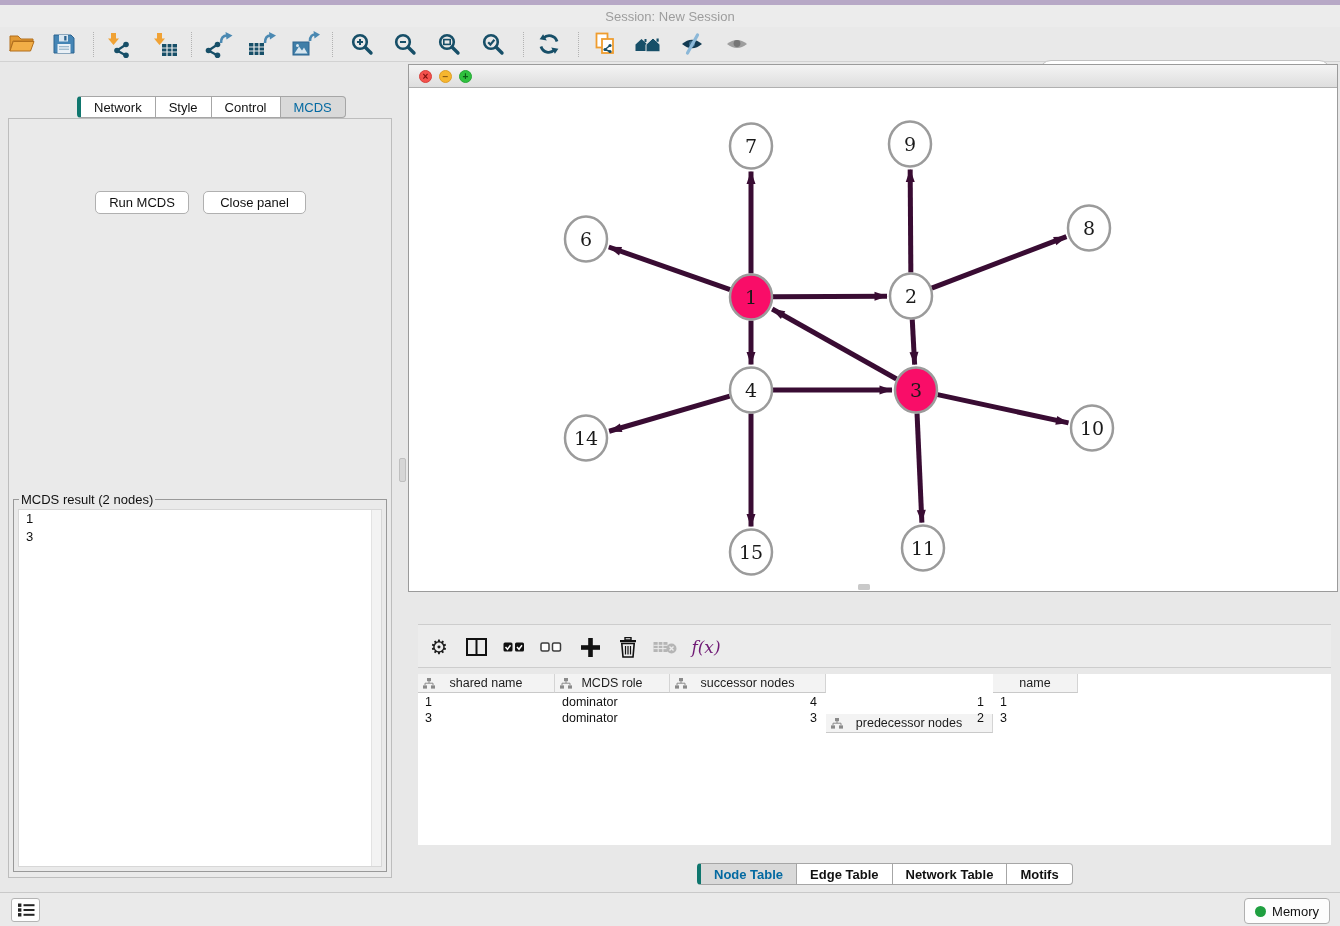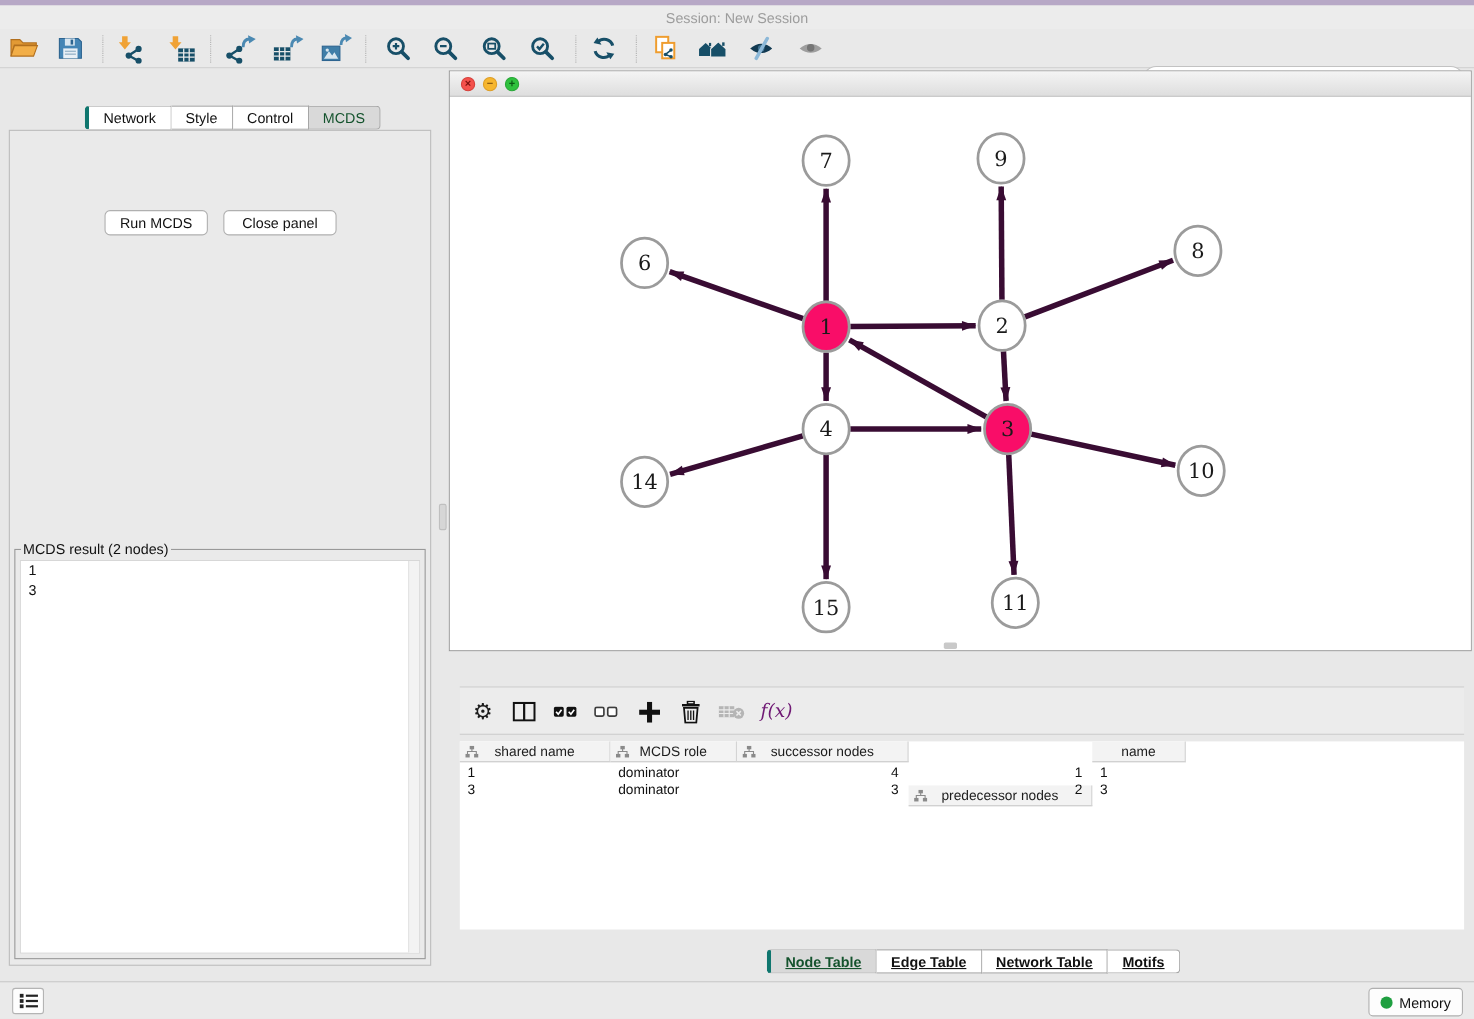--- a/index.html
+++ b/index.html
@@ -18,21 +18,21 @@
 
   
   .cp-header { position:absolute; left:0; top:68px; width:400px; height:26px; }
   .cp-title { position:absolute; left:14px; top:5px; color:#2e2e2e; font-size:13px; }
   .float-btn { position:absolute; width:12px; height:12px; border:1.5px solid #1d1d1d; top:7px; }
   .close-btn { position:absolute; width:14px; height:14px; top:6px; }
   .seg { position:absolute; display:flex; }
   .seg .seg-tab { background:#fff; border:1px solid #a6a6a6; border-left:none; height:22px; padding:0 13px; display:flex; align-items:center; font-size:13px; font-weight:500; color:#111; }
   .seg .seg-tab:first-child { border-left:4px solid #0f766e; border-radius:4px 0 0 4px; }
   .seg .seg-tab:last-child { border-radius:0 4px 4px 0; }
-  .seg .seg-tab.sel { background:#d9d9d9; color:#14532d; }
+  .seg .seg-tab.sel { background:#d9d9d9; color:#0369a1; }
   #cp-tabs { left:77px; top:96px; }
   .cp-box { position:absolute; left:8px; top:118px; width:384px; height:760px; border:1px solid #bdbdbd; background:#eaeaea; }
   .opt-label { position:absolute; left:0; top:137px; width:400px; text-align:center; color:#1a1a1a; }
   .cp-select { position:absolute; left:45px; top:158px; width:310px; height:23px; background:#fff; border:1px solid #adadad; border-radius:5px; display:flex; align-items:center; padding:0 8px; color:#111; }
   .cp-select .spacer { flex:1; }
   .btn { position:absolute; height:23px; background:#fff; border:1px solid #b0b0b0; border-radius:5px; display:flex; align-items:center; justify-content:center; font-size:13px; color:#111; }
   .mcds-fieldset { position:absolute; left:13px; top:492px; width:374px; height:380px; border:1px solid #999; background:#eaeaea; }
   .mcds-fieldset legend { font-size:13px; color:#111; margin-left:5px; padding:0 2px; }
   .result-box { position:absolute; left:4px; right:4px; top:2px; bottom:4px; background:#fff; border:1px solid #d7d7d7; }
   .result-box .line { padding:1px 7px; font-size:13px; color:#111; line-height:16px; }
@@ -54,21 +54,21 @@
   .tbl { position:absolute; left:418px; top:674px; width:913px; height:171px; background:#fff; }
   .thead { position:absolute; left:0; top:0; height:19px; display:flex; }
   .th { height:19px; background:#f3f3f3; border-right:1px solid #d4d4d4; border-bottom:1px solid #c9c9c9; display:flex; align-items:center; justify-content:center; font-size:12.5px; color:#1c1c1c; position:relative; }
   .th svg.tree-ic { position:absolute; left:5px; top:4px; }
   .tbody { position:absolute; left:0; top:20px; }
   .tr { display:flex; height:16px; }
   .td { font-size:12.5px; color:#111; line-height:16px; }
   .td.left { text-align:left; padding-left:7px; }
   .td.right { text-align:right; padding-right:9px; }
   #tp-tabs { left:697px; top:863px; }
-  .seg2 .seg-tab { font-weight:600;text-decoration:underline; }
+  .seg2 .seg-tab { font-weight:600; }
 
   
   .statusbar { position:absolute; left:0; top:892px; width:1340px; height:34px; background:#eaeaea; border-top:1px solid #c9c9c9; }
   .sb-left { position:absolute; left:11px; top:5px; width:29px; height:24px; background:#fdfdfd; border:1px solid #b4b4b4; border-radius:3px; display:flex; align-items:center; justify-content:center; }
   .sb-mem { position:absolute; right:10px; top:5px; height:24px; padding:12px 10px; background:#fdfdfd; border:1px solid #b0b0b0; border-radius:4px; display:flex; align-items:center; gap:6px; font-size:13px; color:#111; }
   .mem-dot { width:11px; height:11px; border-radius:50%; }
 </style>
 </head>
 <body>
 

